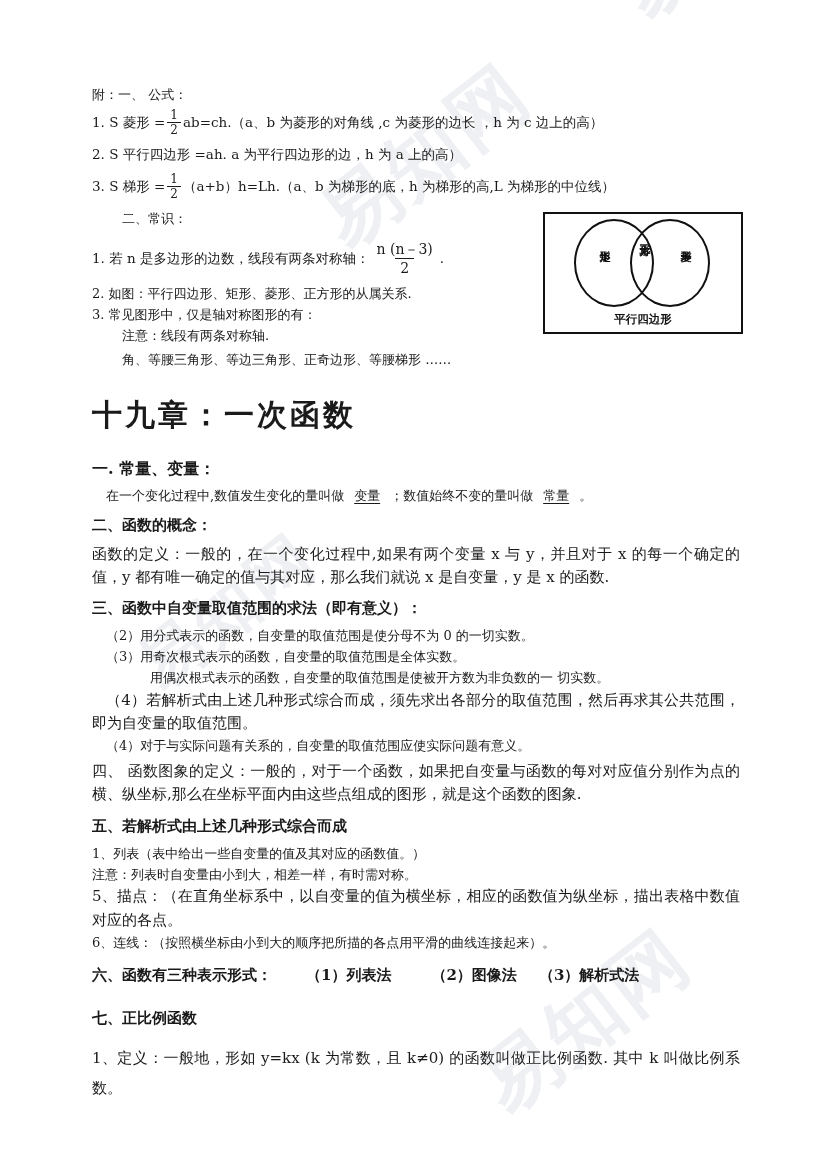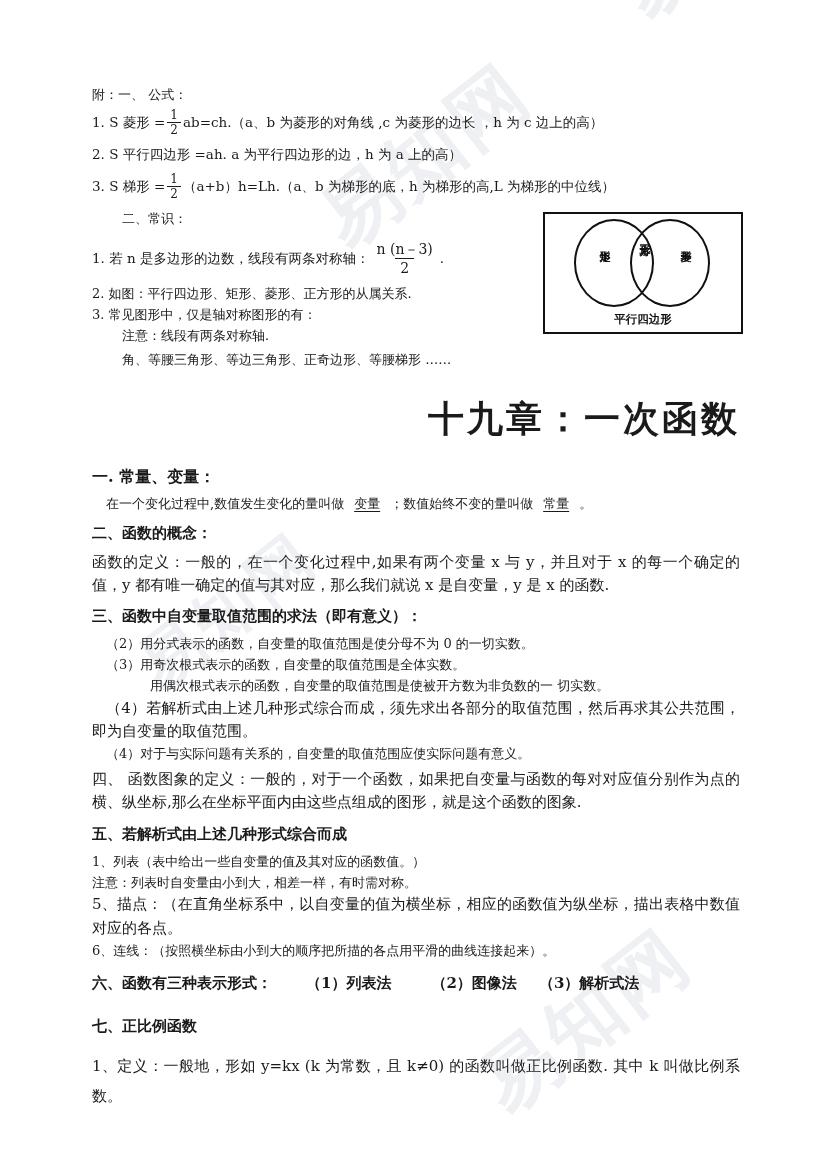--- a/index.html
+++ b/index.html
@@ -87,22 +87,22 @@
     margin: 9px 0 7px 0;
     line-height: 1.4;
   }
   .section-head-sm {
     font-size: 16px;
     font-weight: bold;
     margin: 8px 0 5px 0;
     line-height: 1.4;
   }
   .chapter-title {
-    text-align: right;
-    font-size: 36px;
+    text-align: left;
+    font-size: 30px;
     font-weight: bold;
     letter-spacing: 3px;
     margin: 26px 0 22px 0;
     font-family: "DejaVu Sans", "Liberation Sans", sans-serif;
   }
   .blank {
     text-decoration: underline;
     text-underline-offset: 3px;
     padding: 0 10px;
   }

